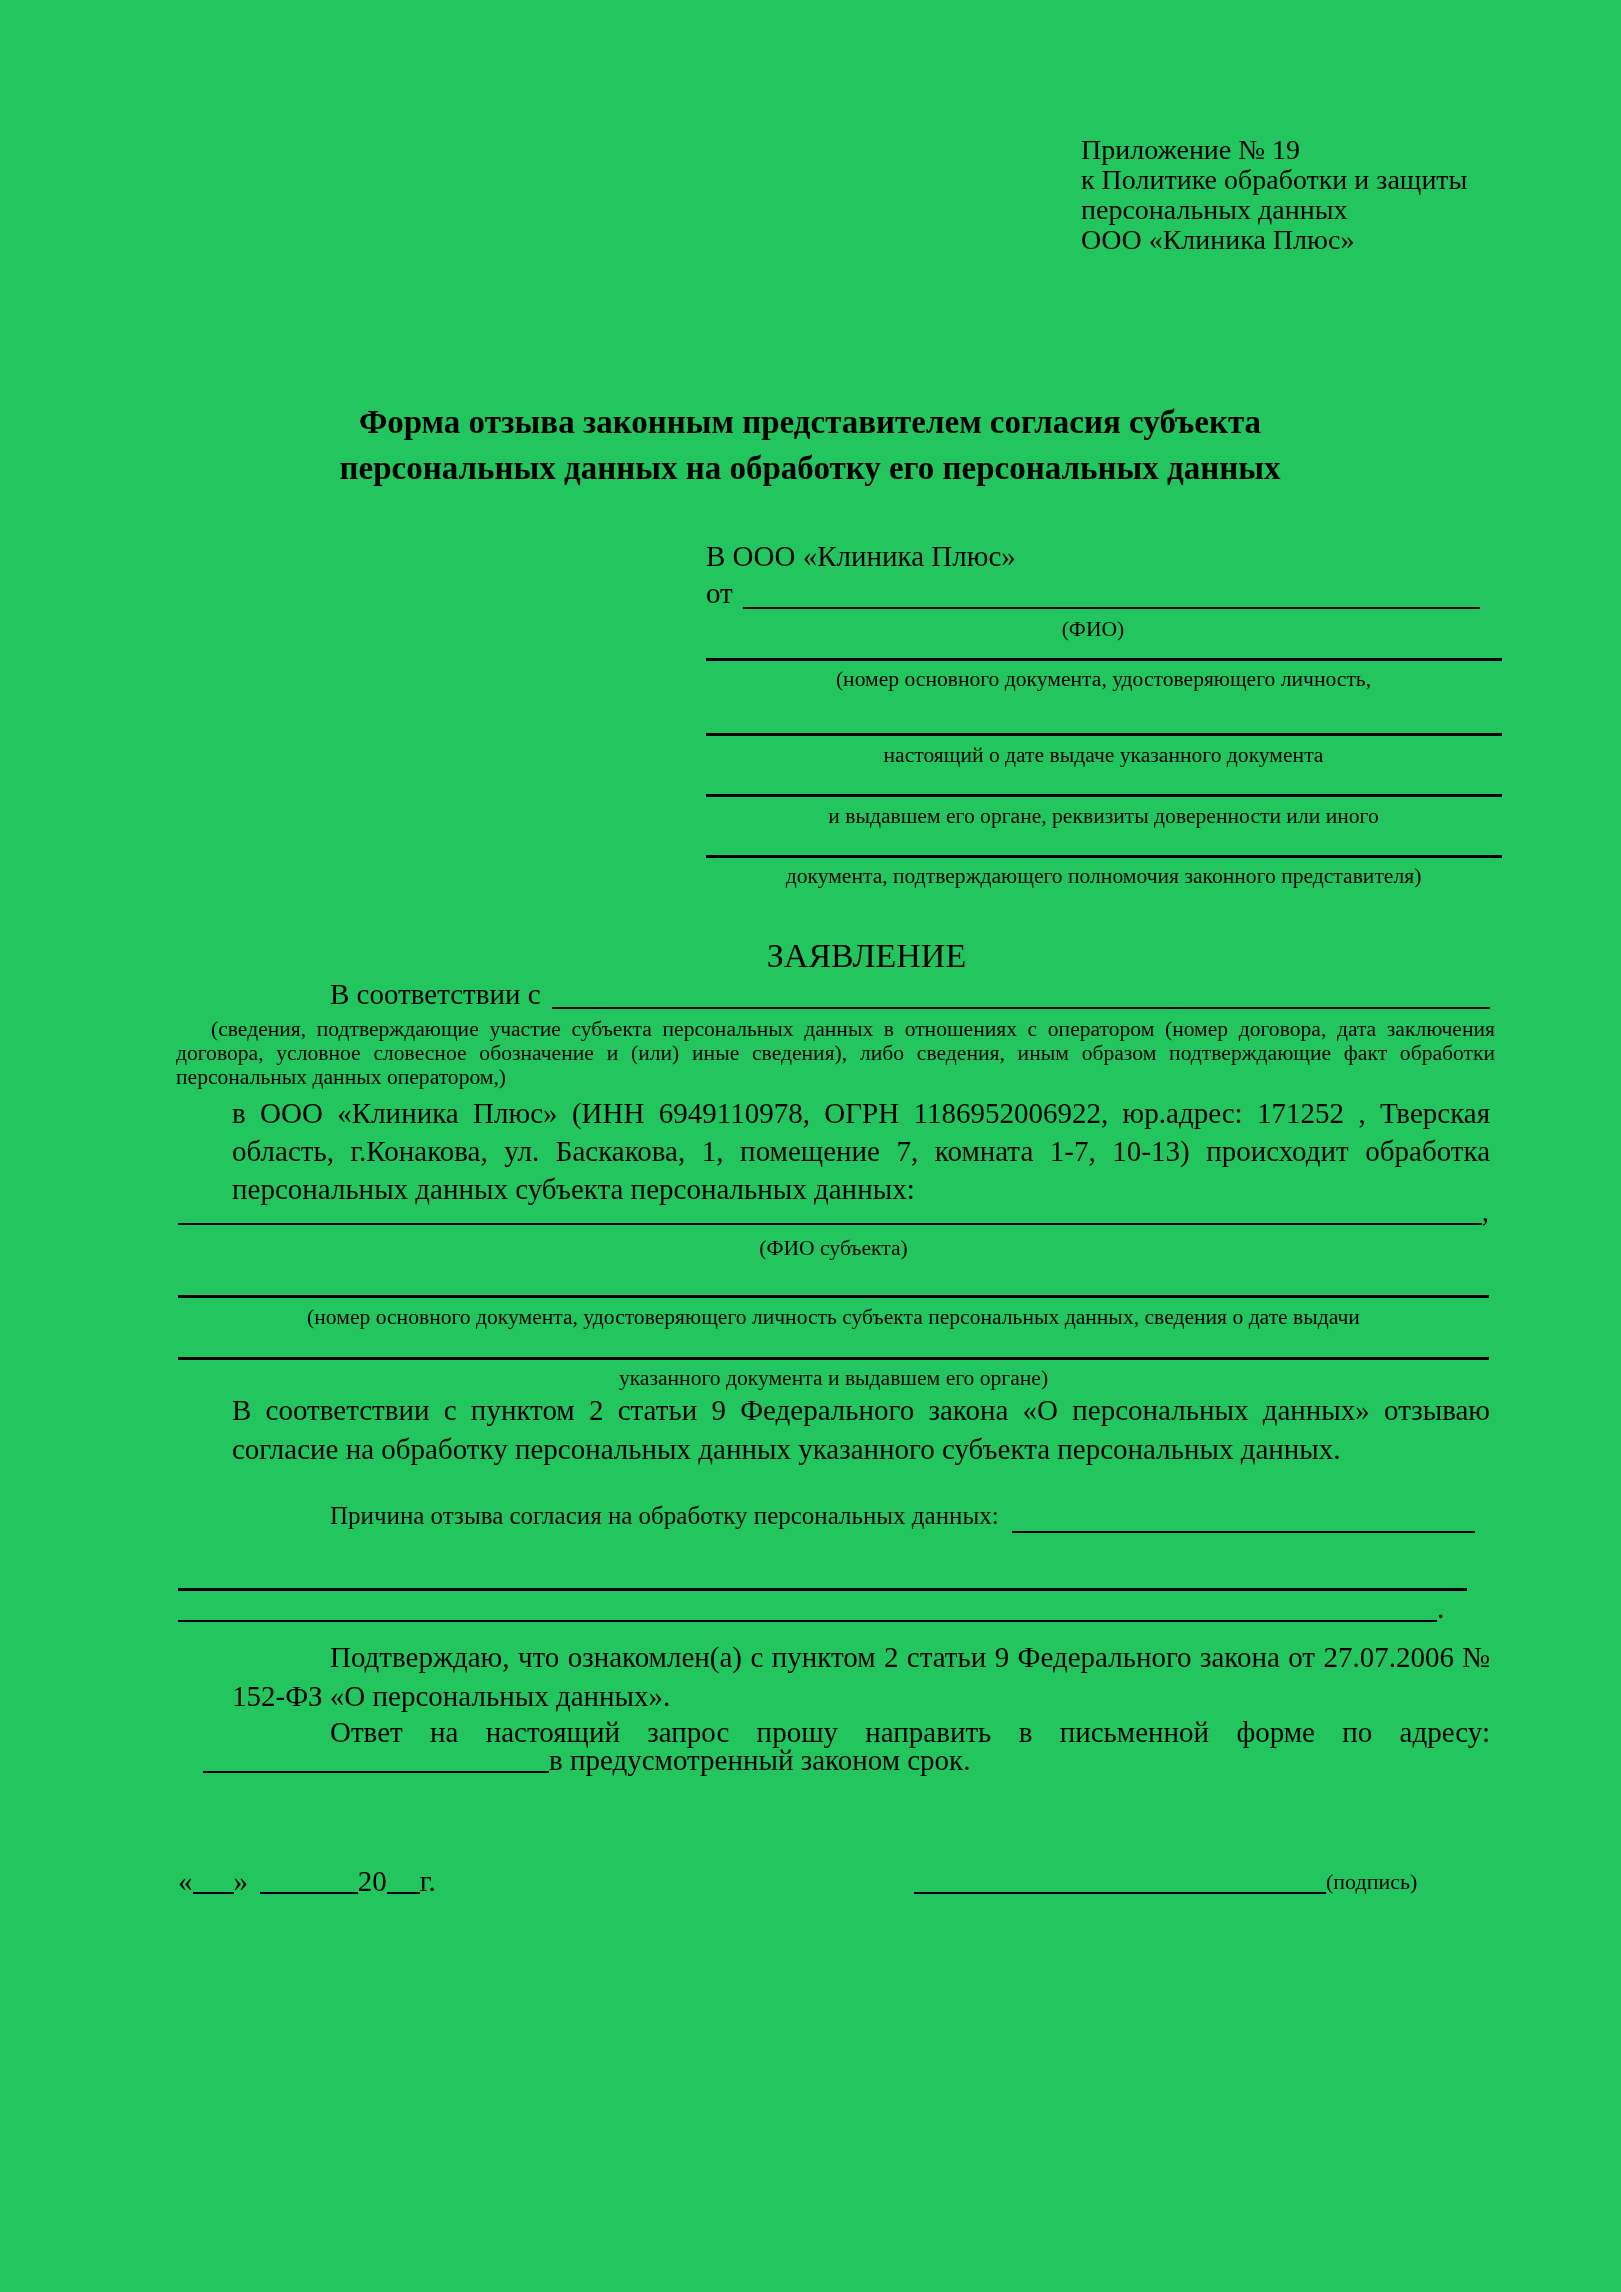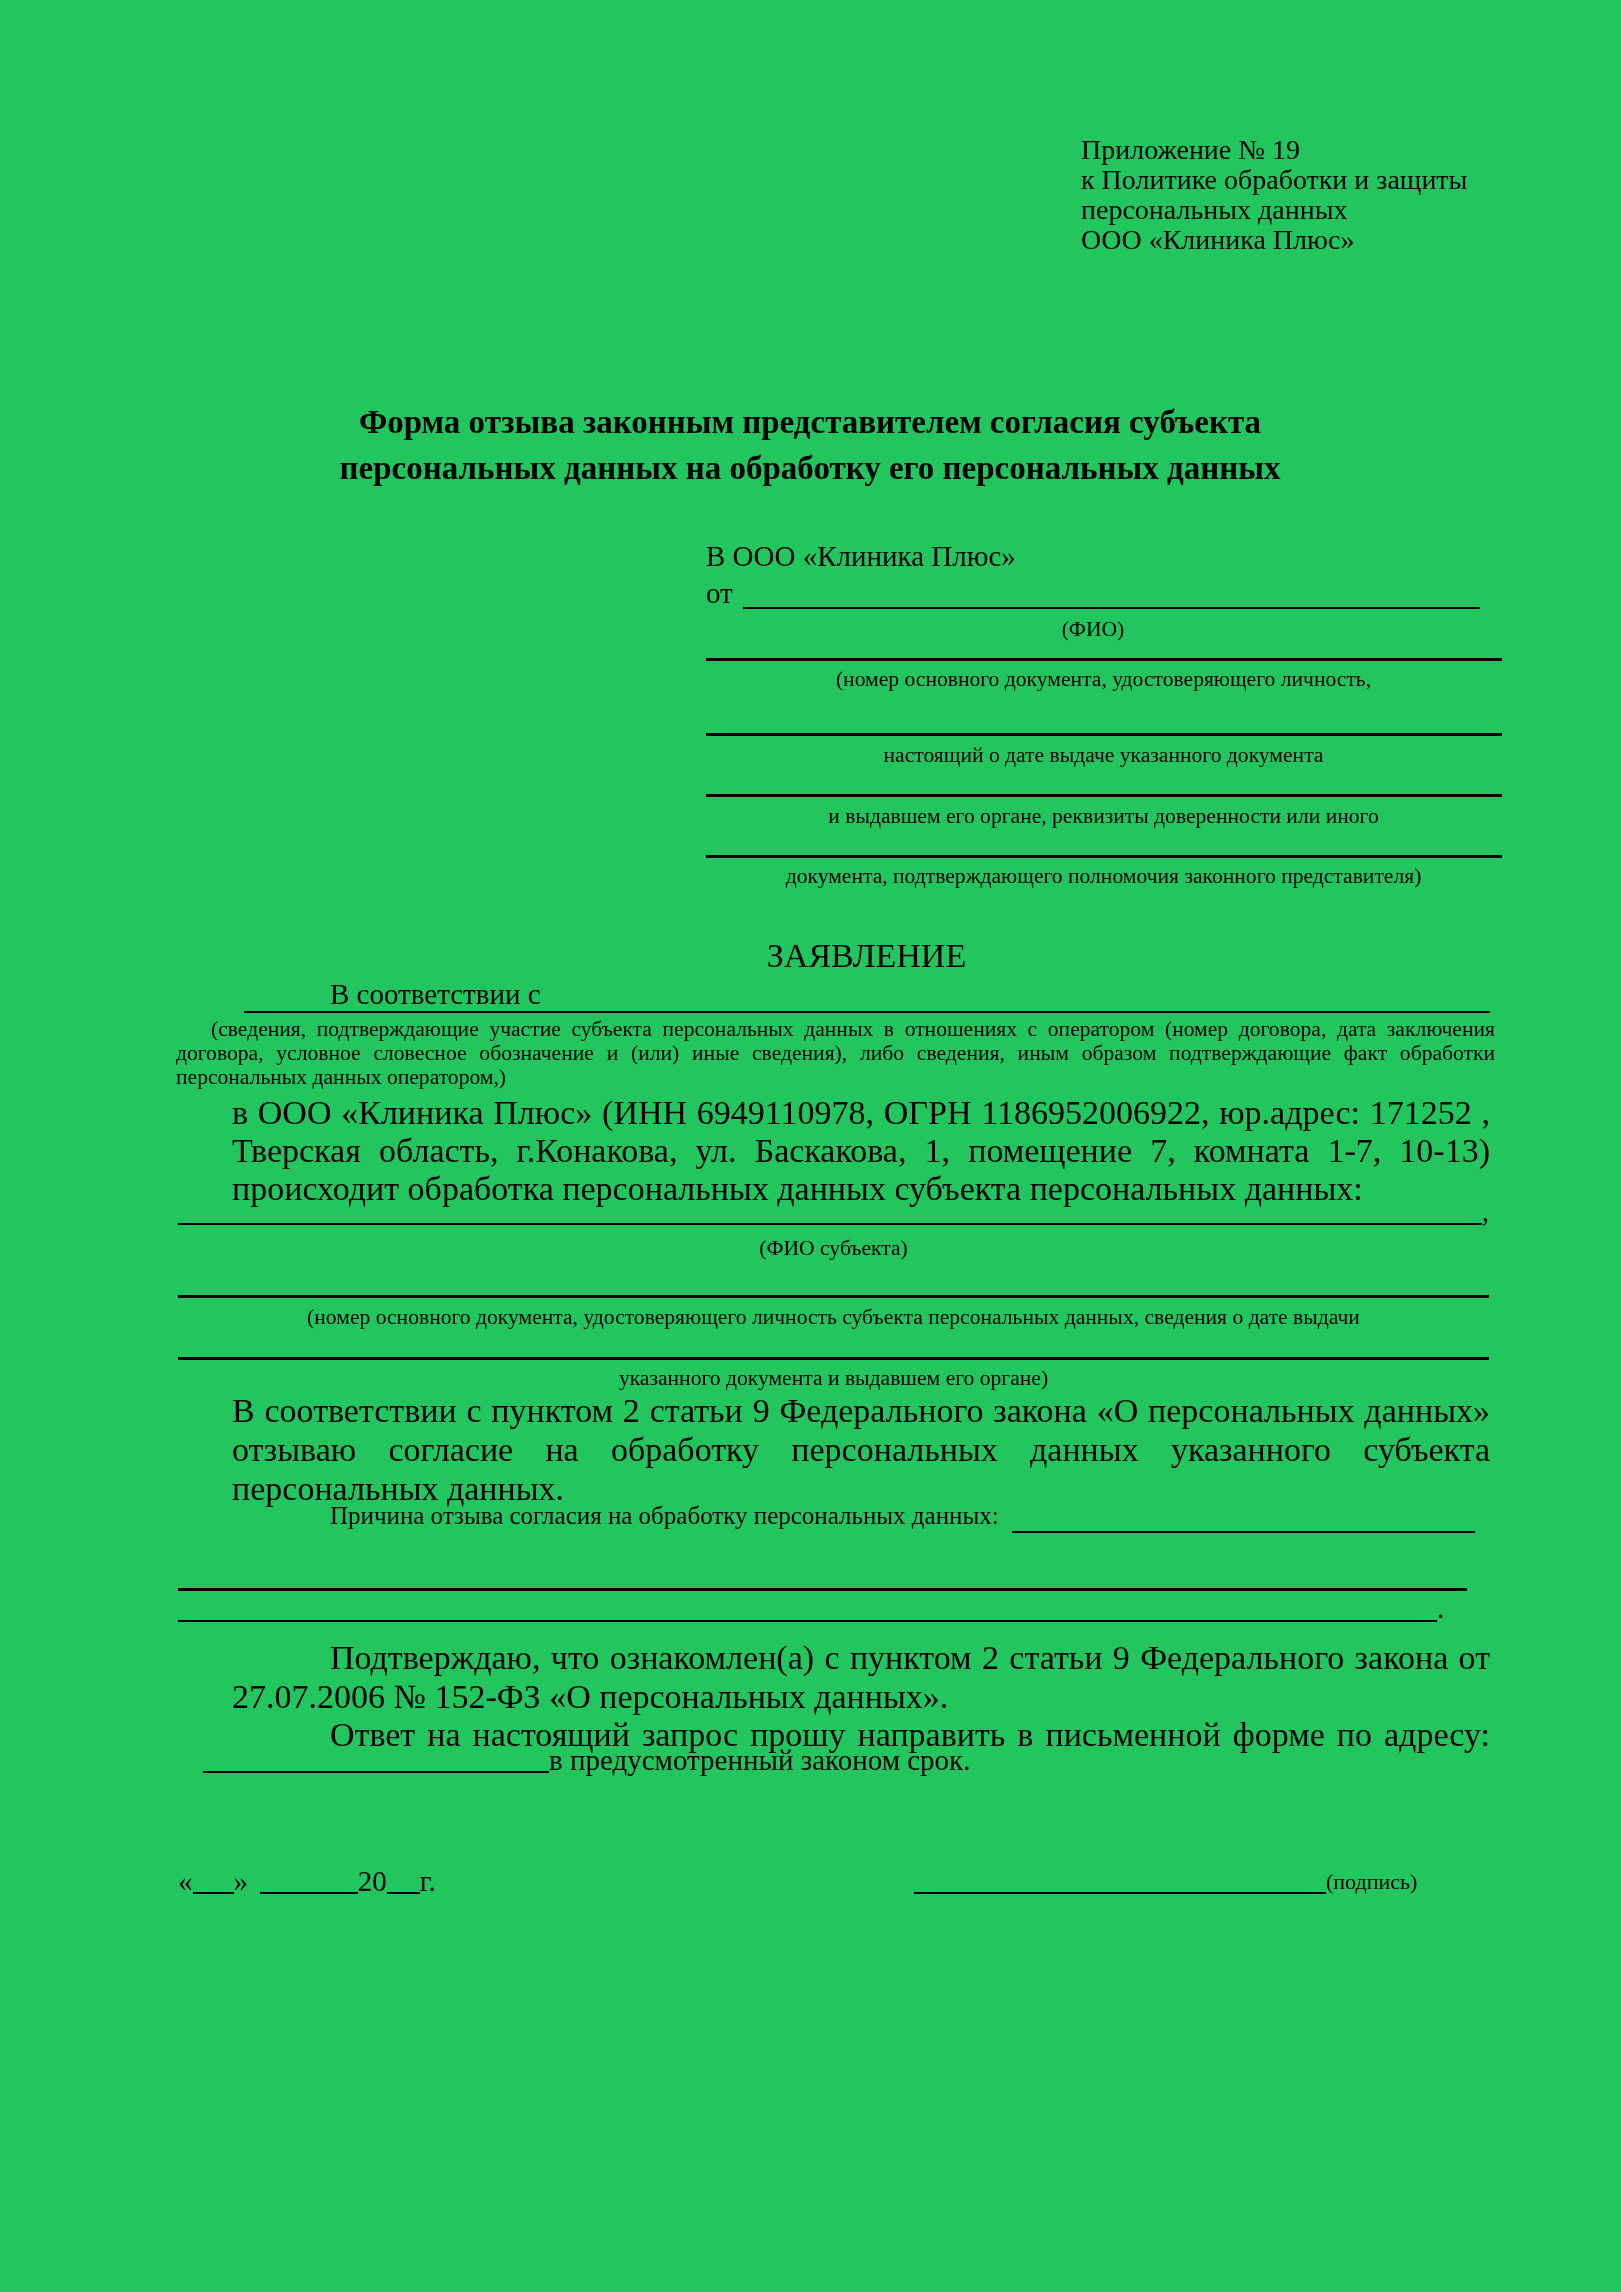--- a/index.html
+++ b/index.html
@@ -33,27 +33,27 @@
   #cap-a   { left:686px; top:667px; width:835px; }
   #line-b  { left:706px; top:733px; width:796px; }
   #cap-b   { left:686px; top:743px; width:835px; }
   #line-c  { left:706px; top:794px; width:796px; }
   #cap-c   { left:686px; top:804px; width:835px; }
   #line-d  { left:706px; top:855px; width:796px; }
   #cap-d   { left:676px; top:864px; width:855px; }
 
   
   #heading   { left:232px; top:937px; width:1269px; text-align:center; font-size:34px; }
-  #intro-row { left:232px; top:978px; width:1258px; height:35px; display:flex; font-size:29px;flex-direction:column; }
+  #intro-row { left:232px; top:978px; width:1258px; height:35px; display:flex; font-size:29px; }
   #intro-row .lbl { padding-left:98px; white-space:nowrap; }
   #intro-row .fill { margin-left:11.8px; }
   #intro-cap { left:176px; top:1017px; width:1319px; font-size:21.6px; line-height:24px;
                text-align:justify; text-indent:35px; }
 
-  .para { font-size:34px; text-align:justify; }
+  .para { font-size:29px; text-align:justify; }
   #para1 { left:232px; top:1094px; width:1258px; line-height:38px; }
 
   #subject-row { left:178px; top:1195px; width:1311px; height:34px; display:flex; font-size:29px; }
   #cap-subject { left:178px; top:1236px; width:1311px; }
   #line6 { left:178px; top:1295px; width:1311px; }
   #cap6  { left:178px; top:1305px; width:1311px; }
   #line7 { left:178px; top:1357px; width:1311px; }
   #cap7  { left:178px; top:1366px; width:1311px; }
 
   #para2 { left:232px; top:1391px; width:1258px; line-height:39px; }

